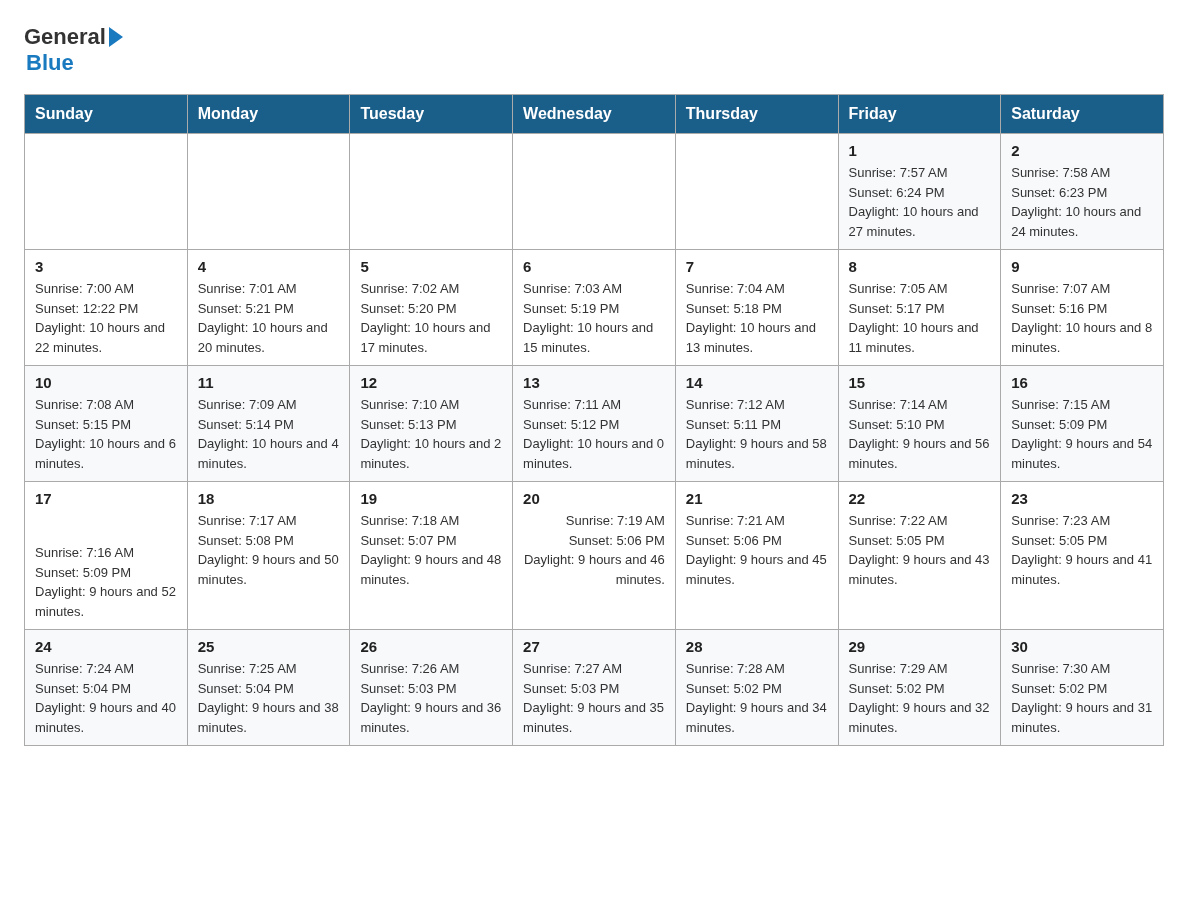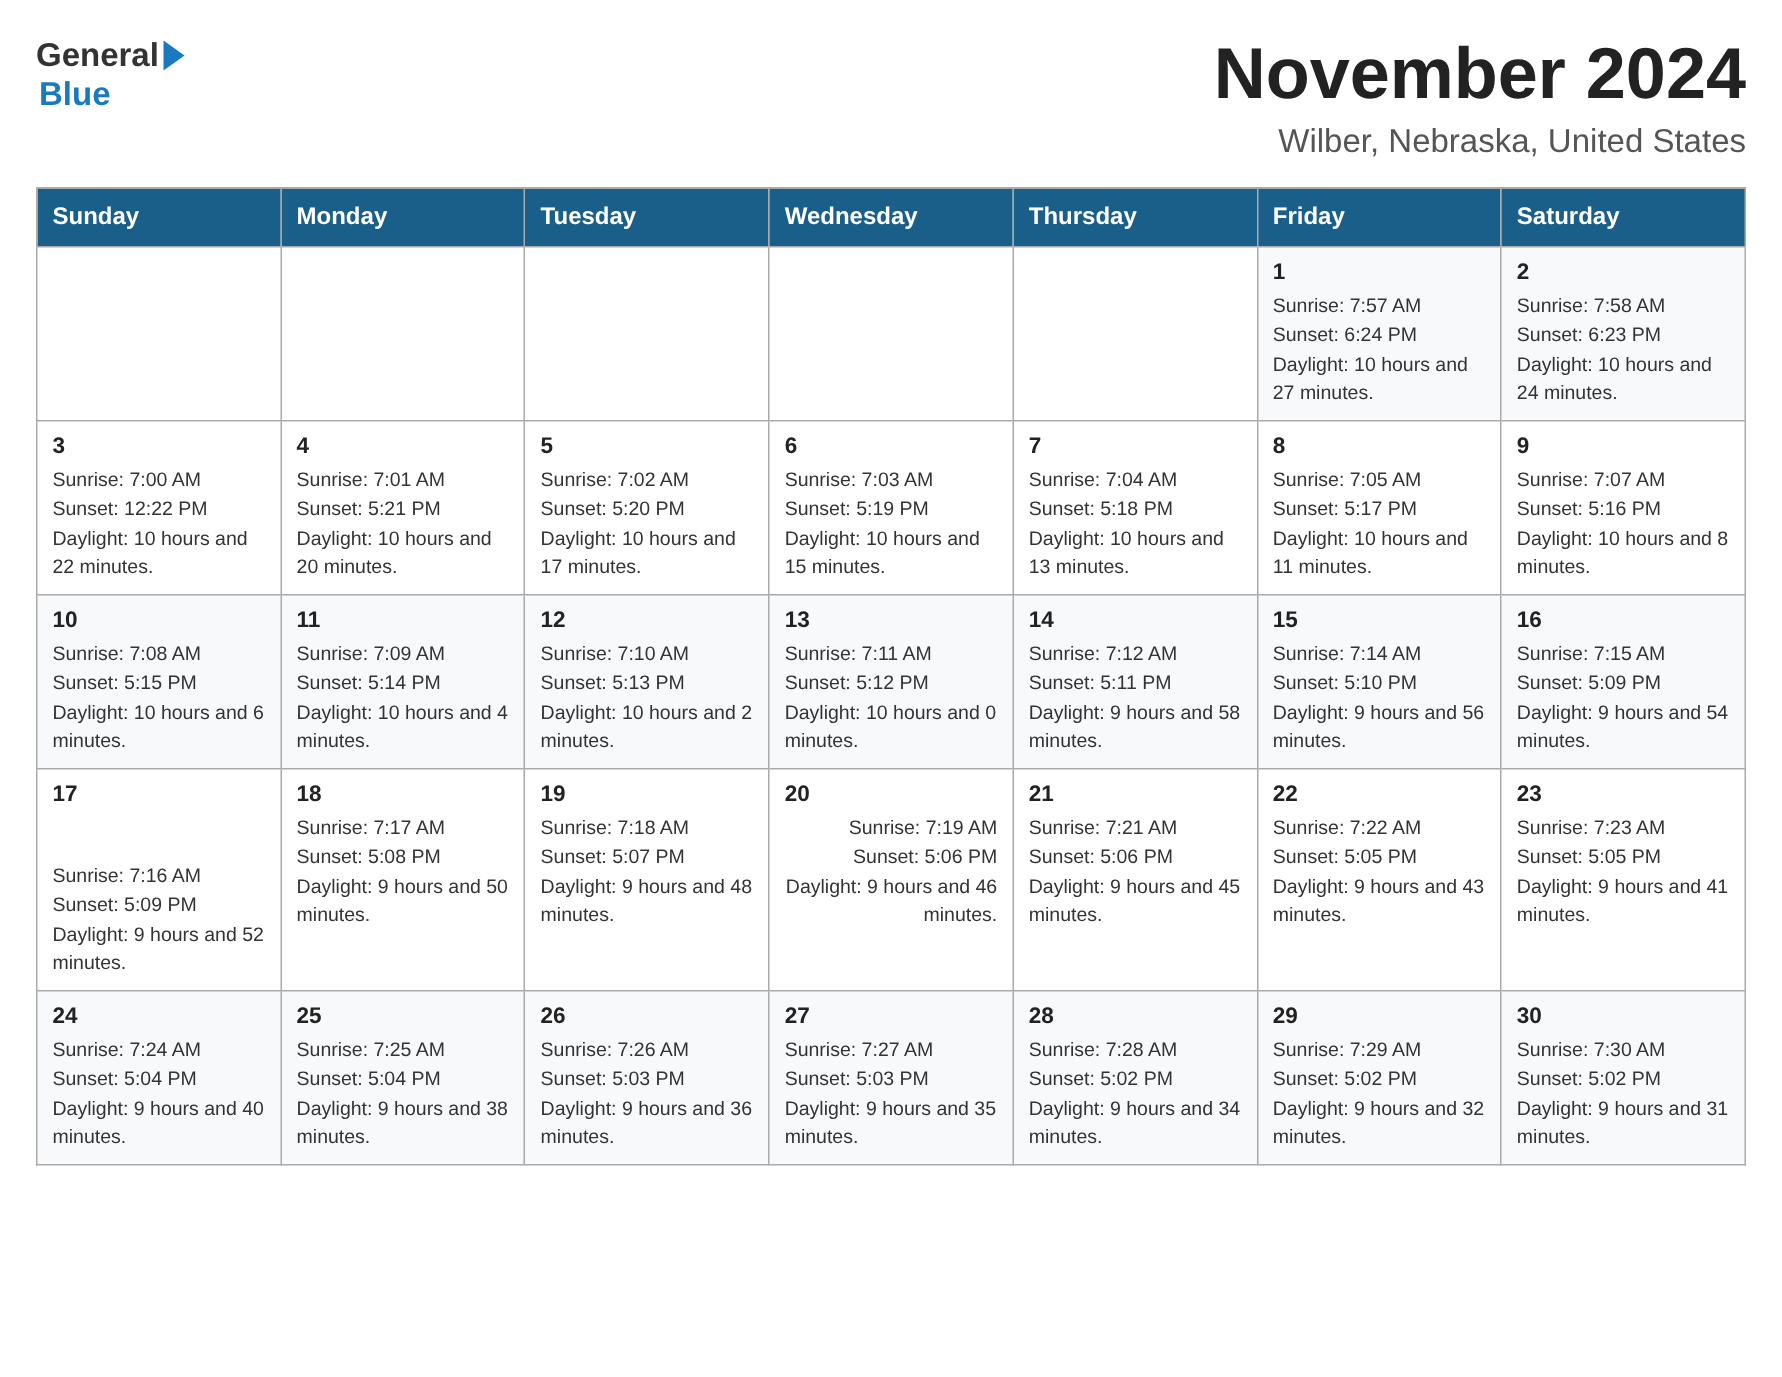--- a/index.html
+++ b/index.html
@@ -9,20 +9,21 @@
       color: #333;
       padding: 24px;
       width: 1188px;
       min-height: 918px;
     }
     .header {
       display: flex;
       justify-content: space-between;
       align-items: flex-start;
       margin-bottom: 18px;
+      flex-direction: column;
     }
     .logo {
       display: flex;
       flex-direction: column;
       align-items: flex-start;
     }
     .logo-top {
       display: flex;
       align-items: center;
       font-size: 22px;
@@ -111,24 +112,20 @@
 </head>
 <body>
 
 <div class="header">
   <div class="logo">
     <div class="logo-top">
       <span class="general">General</span>
       <div class="logo-arrow"></div>
     </div>
     <div class="logo-bottom">Blue</div>
-  </div>
-  <div class="title-block">
-    <h1>November 2024</h1>
-    <h2>Wilber, Nebraska, United States</h2>
   </div>
 </div>
 
 <table class="calendar">
   <thead>
     <tr>
     <th>Sunday</th>
         <th>Monday</th>
         <th>Tuesday</th>
         <th>Wednesday</th>

